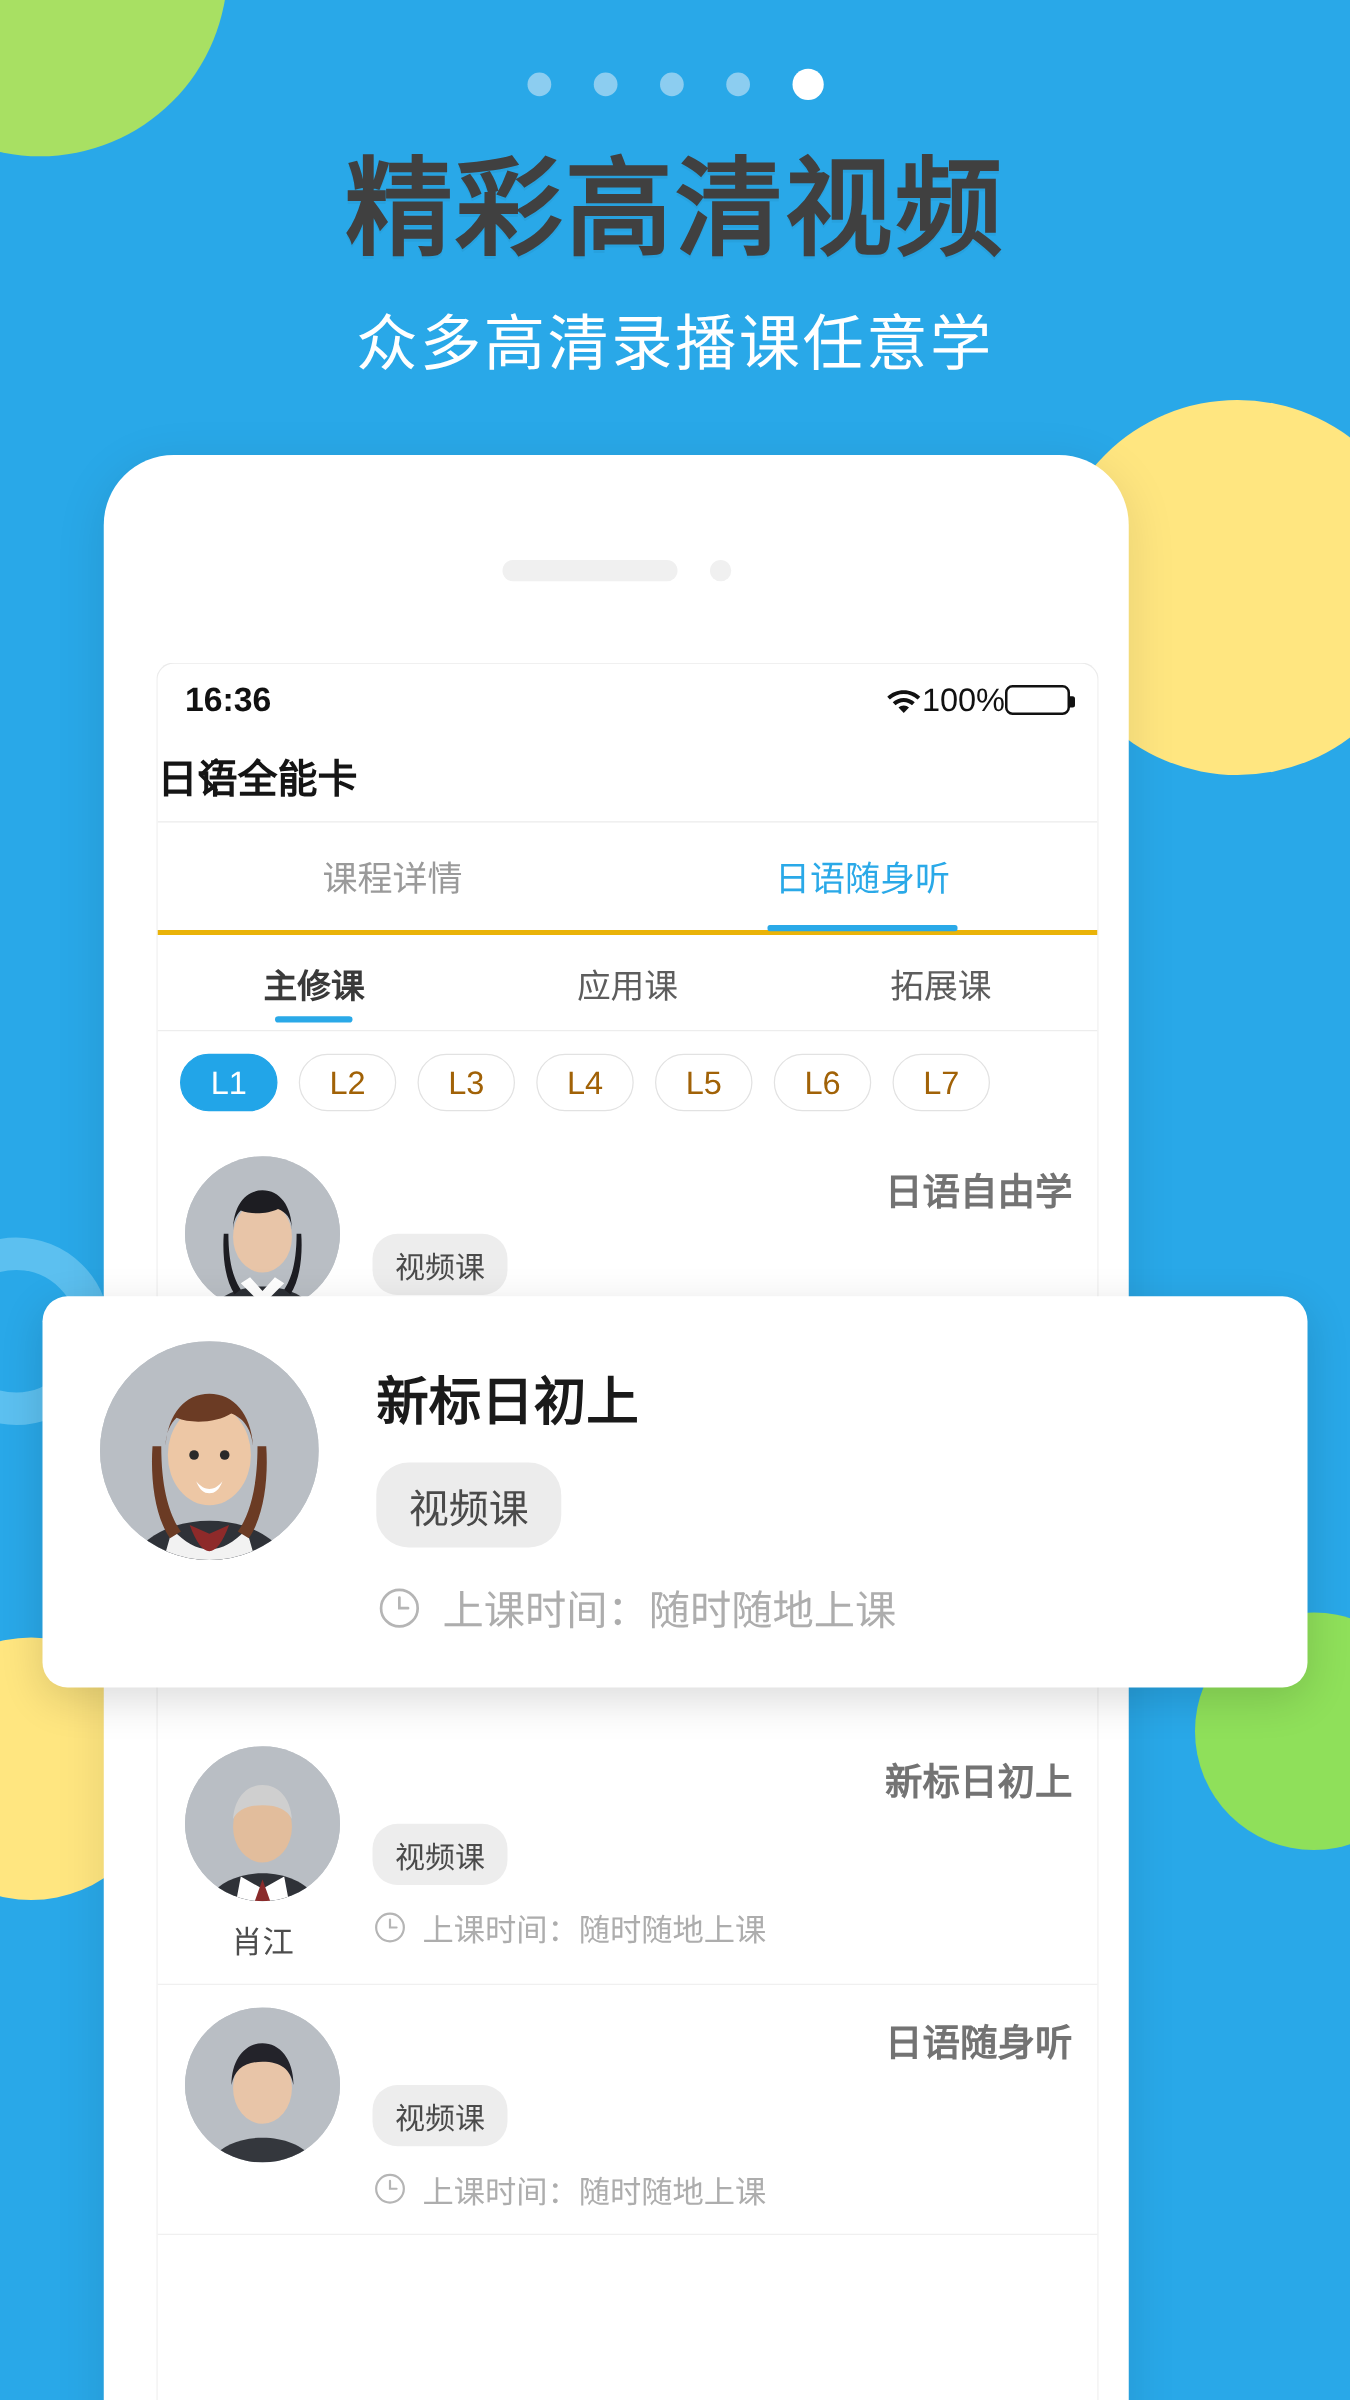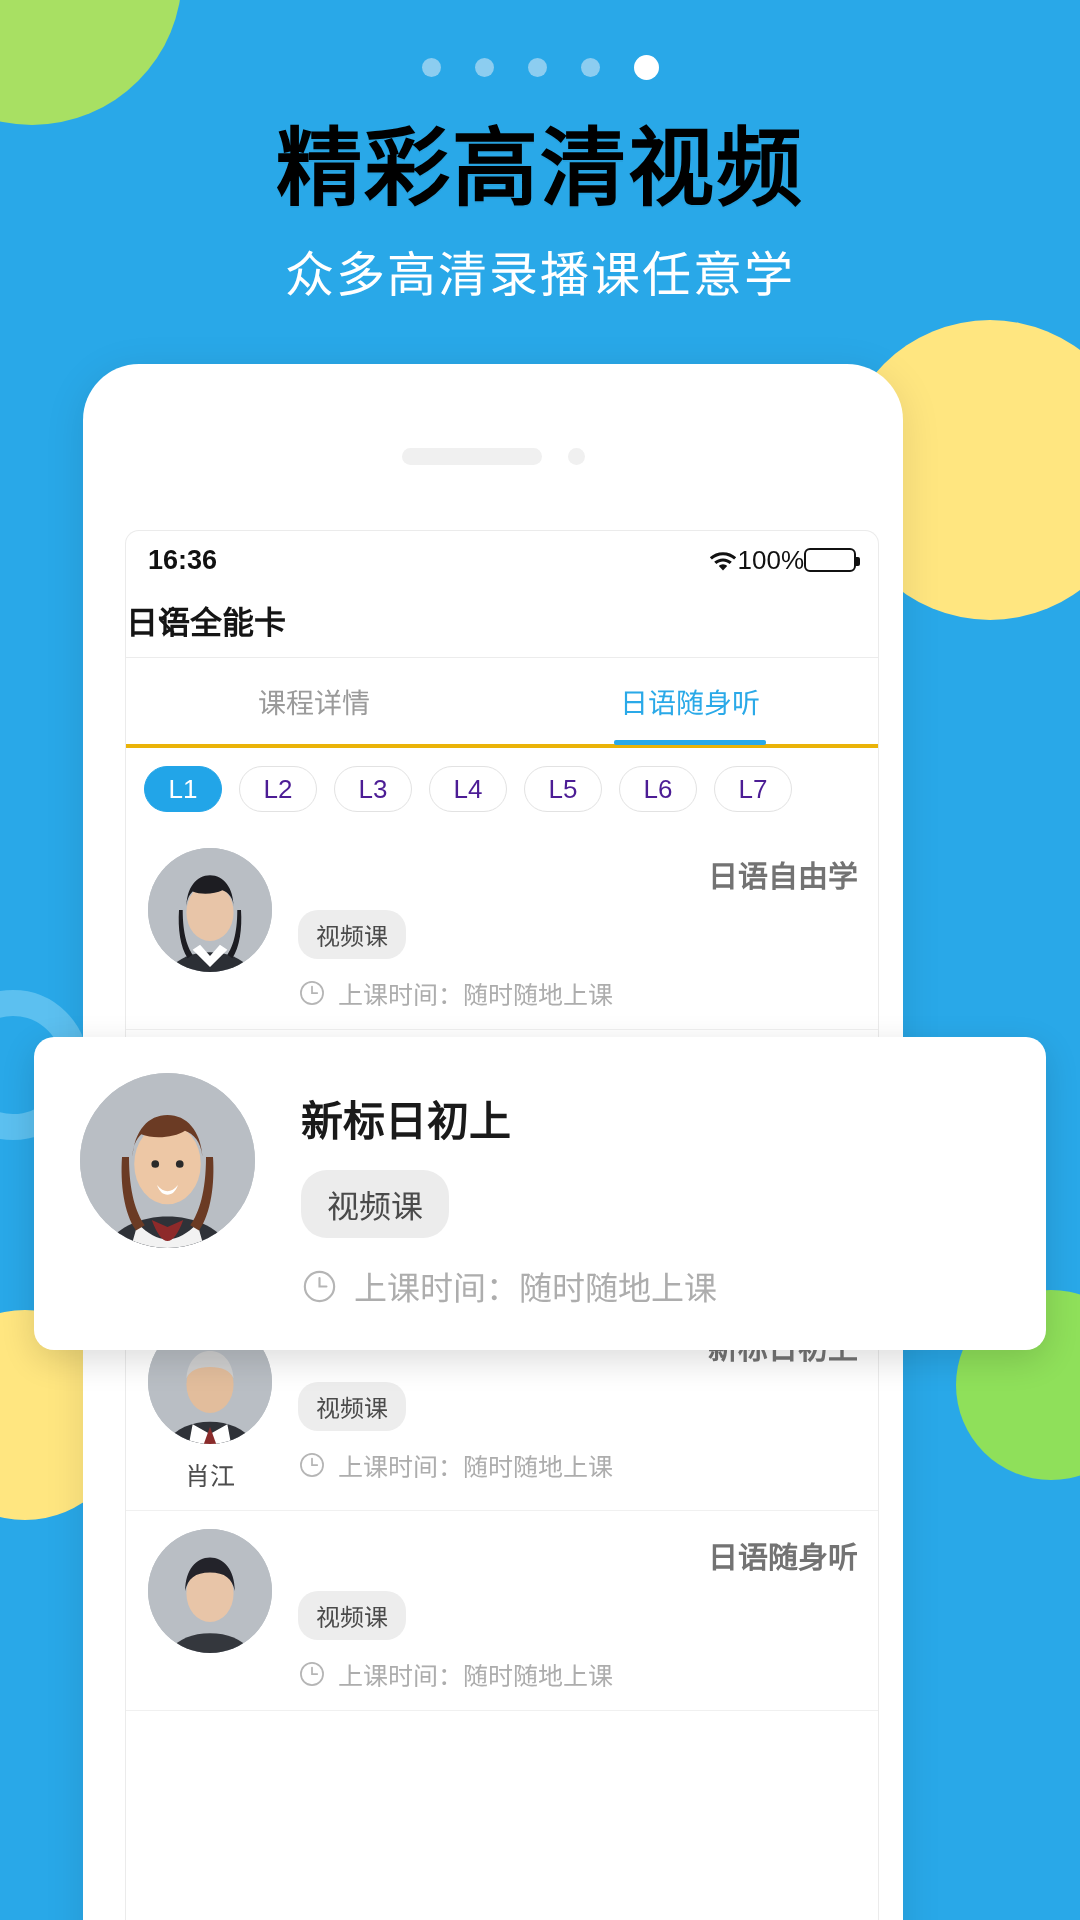--- a/index.html
+++ b/index.html
@@ -49,21 +49,21 @@
   .dot.active{width:25px;height:25px;background:#ffffff;}
 
   
   .headline{
     position:absolute;top:123px;left:0;right:0;text-align:center;z-index:6;
   }
   .headline h1{
     margin:0;
     font-size:86px;
     line-height:1.05;
-    color:#000000;
+    color:#404040;
     font-weight:bold;
     letter-spacing:2px;
     text-shadow:0 2px 0 rgba(0,0,0,0.04);
   }
   .headline h2{
     margin:22px 0 0 0;
     font-size:49px;
     font-weight:normal;
     color:#ffffff;
     letter-spacing:2px;
@@ -166,21 +166,21 @@
   .levels{
     display:flex;align-items:center;gap:17px;
     padding:18px 0 18px 18px;
     white-space:nowrap;overflow:hidden;
   }
   .chip{
     flex:0 0 auto;
     min-width:78px;height:46px;
     border-radius:24px;border:1.5px solid #e2e2e2;
     display:flex;align-items:center;justify-content:center;
-    font-size:26px;color:#4c1d95;background:#fff;
+    font-size:26px;color:#a16207;background:#fff;
     padding:0 16px;box-sizing:border-box;
   }
   .chip.active{background:#22a5e8;border-color:#22a5e8;color:#fff;}
 
   
   .course-list{padding:0;}
   .course{
     display:flex;align-items:flex-start;
     padding:18px 20px 18px 22px;
     border-bottom:1px solid #f0f0f0;
@@ -285,20 +285,25 @@
           </svg>
         </span>
         <span class="nav-title">日语全能卡</span>
       </div>
 
       <div class="tabs">
         <div class="tab">课程详情</div>
         <div class="tab active">日语随身听</div>
       </div>
 
+      <div class="subtabs">
+        <div class="subtab active">主修课</div>
+        <div class="subtab">应用课</div>
+        <div class="subtab">拓展课</div>
+      </div>
 
       <div class="levels">
         <div class="chip active">L1</div>
         <div class="chip">L2</div>
         <div class="chip">L3</div>
         <div class="chip">L4</div>
         <div class="chip">L5</div>
         <div class="chip">L6</div>
         <div class="chip">L7</div>
       </div>

